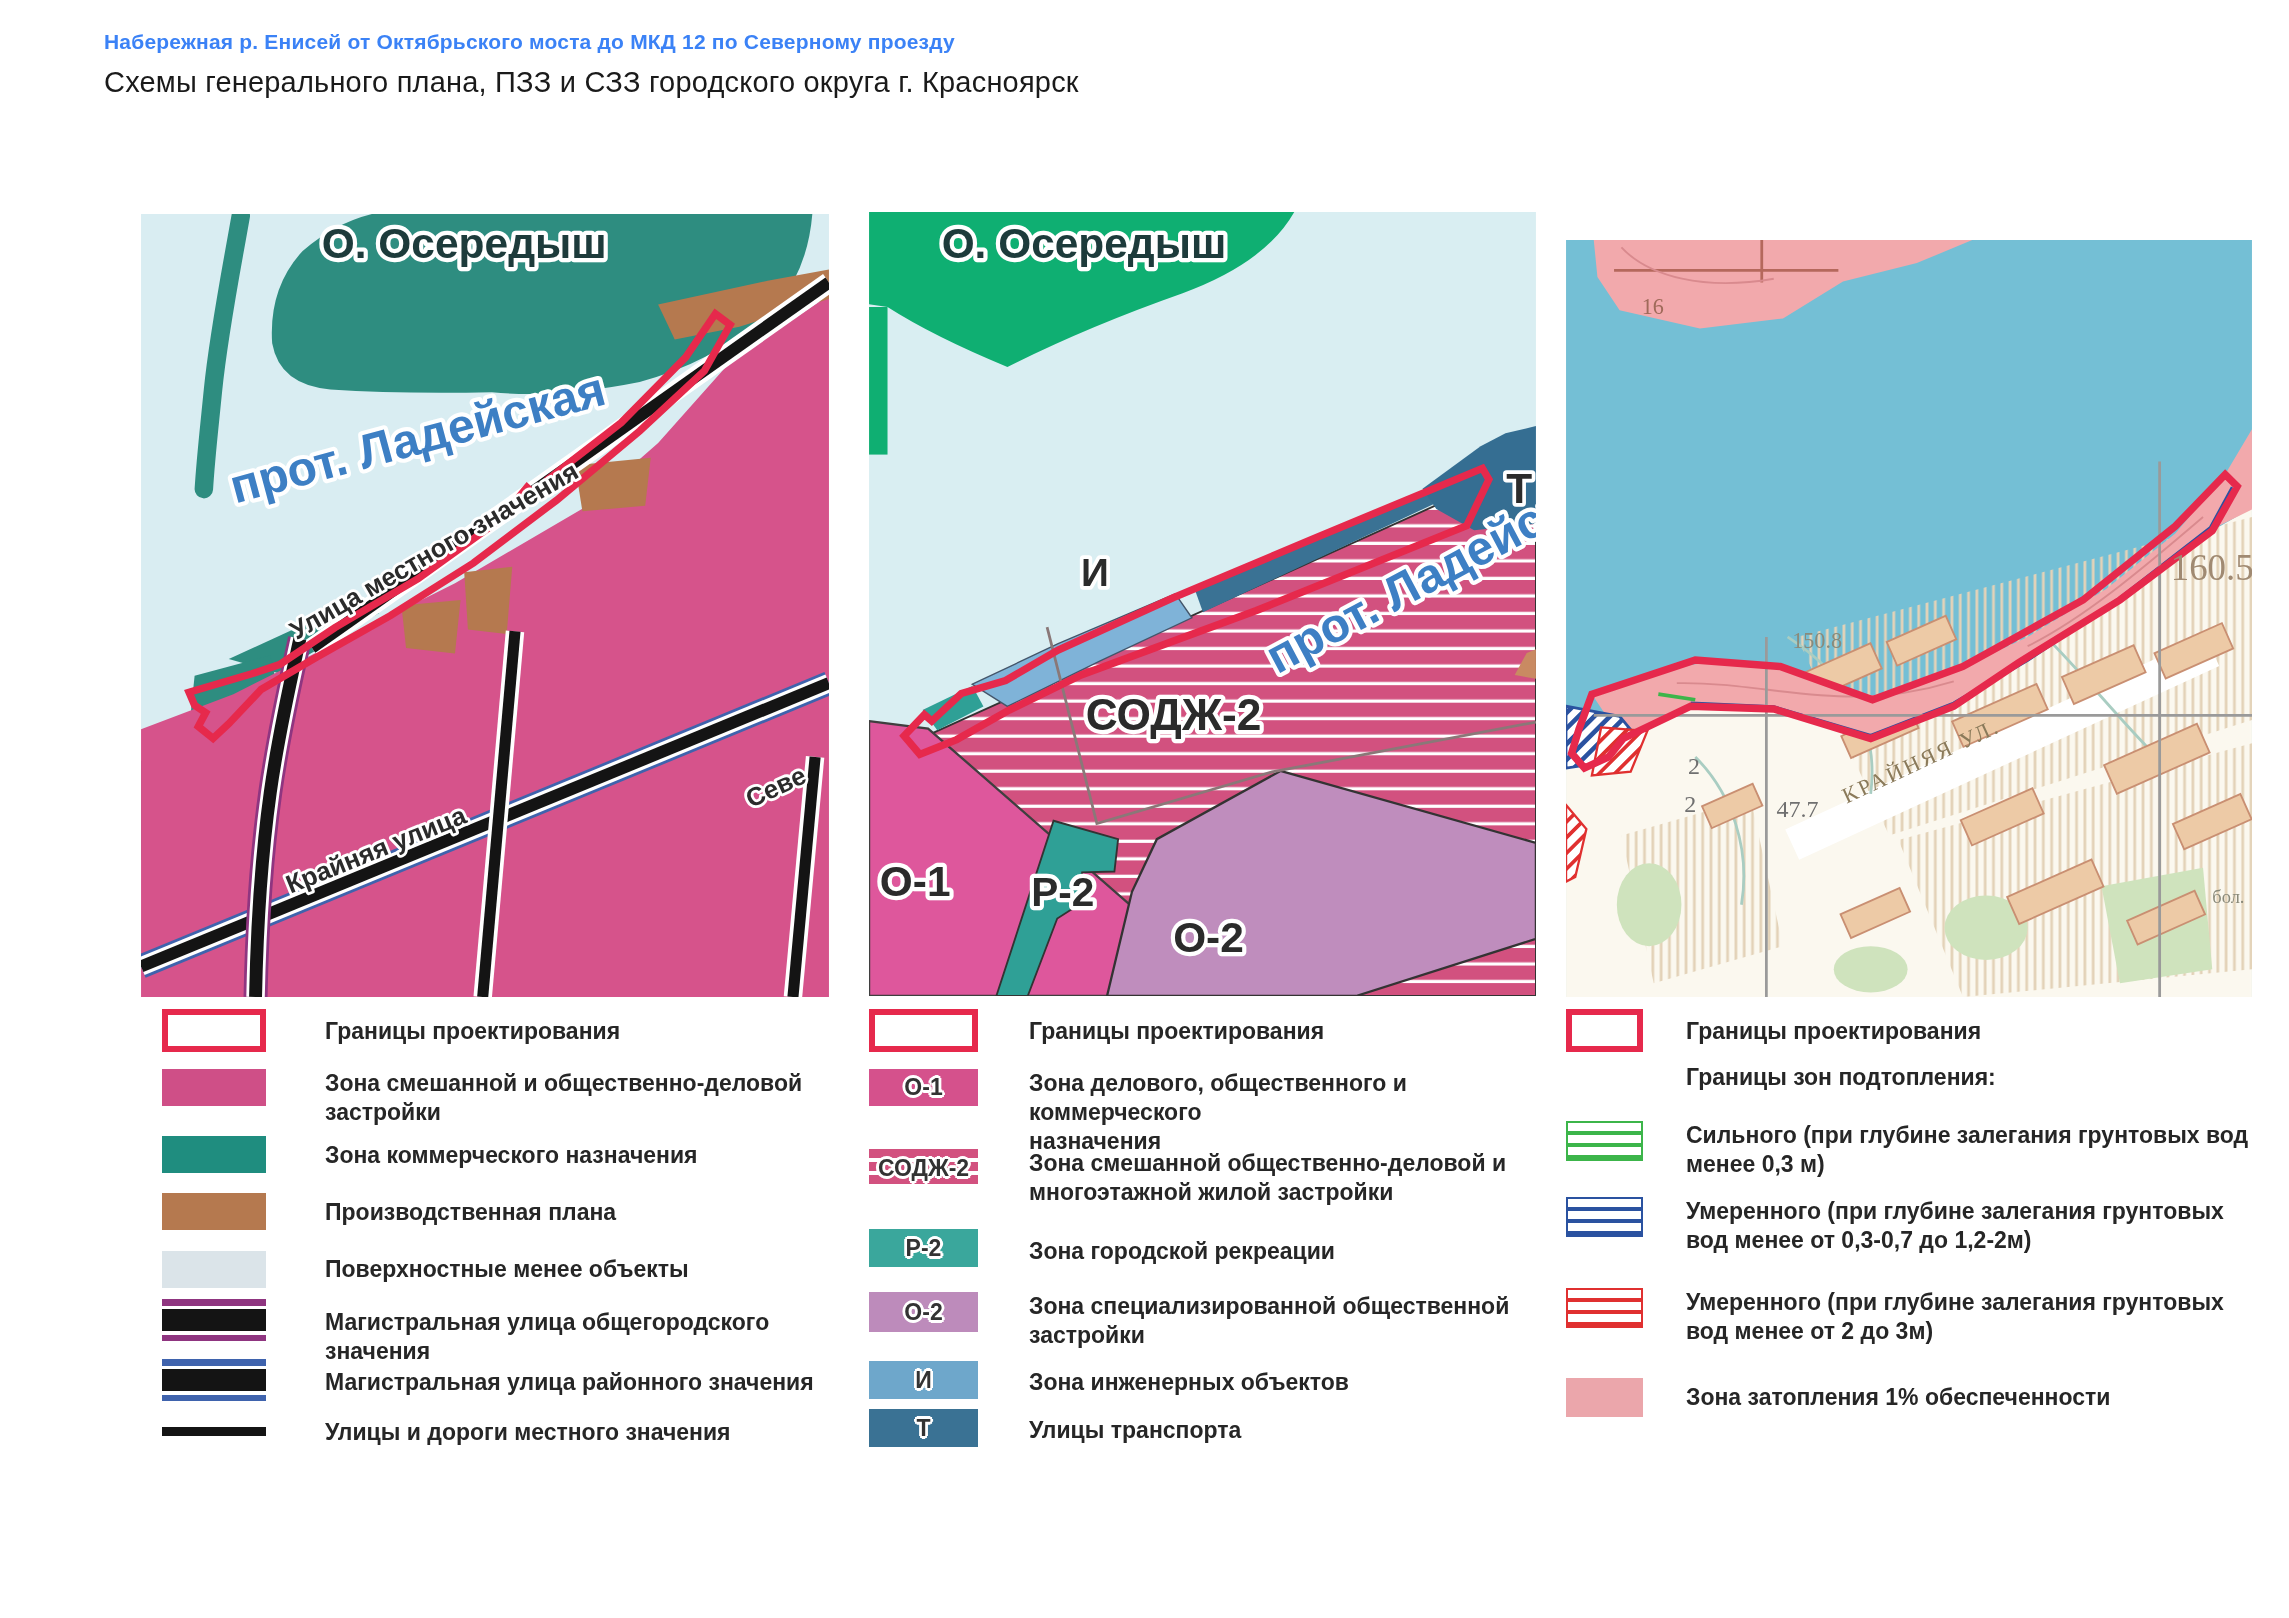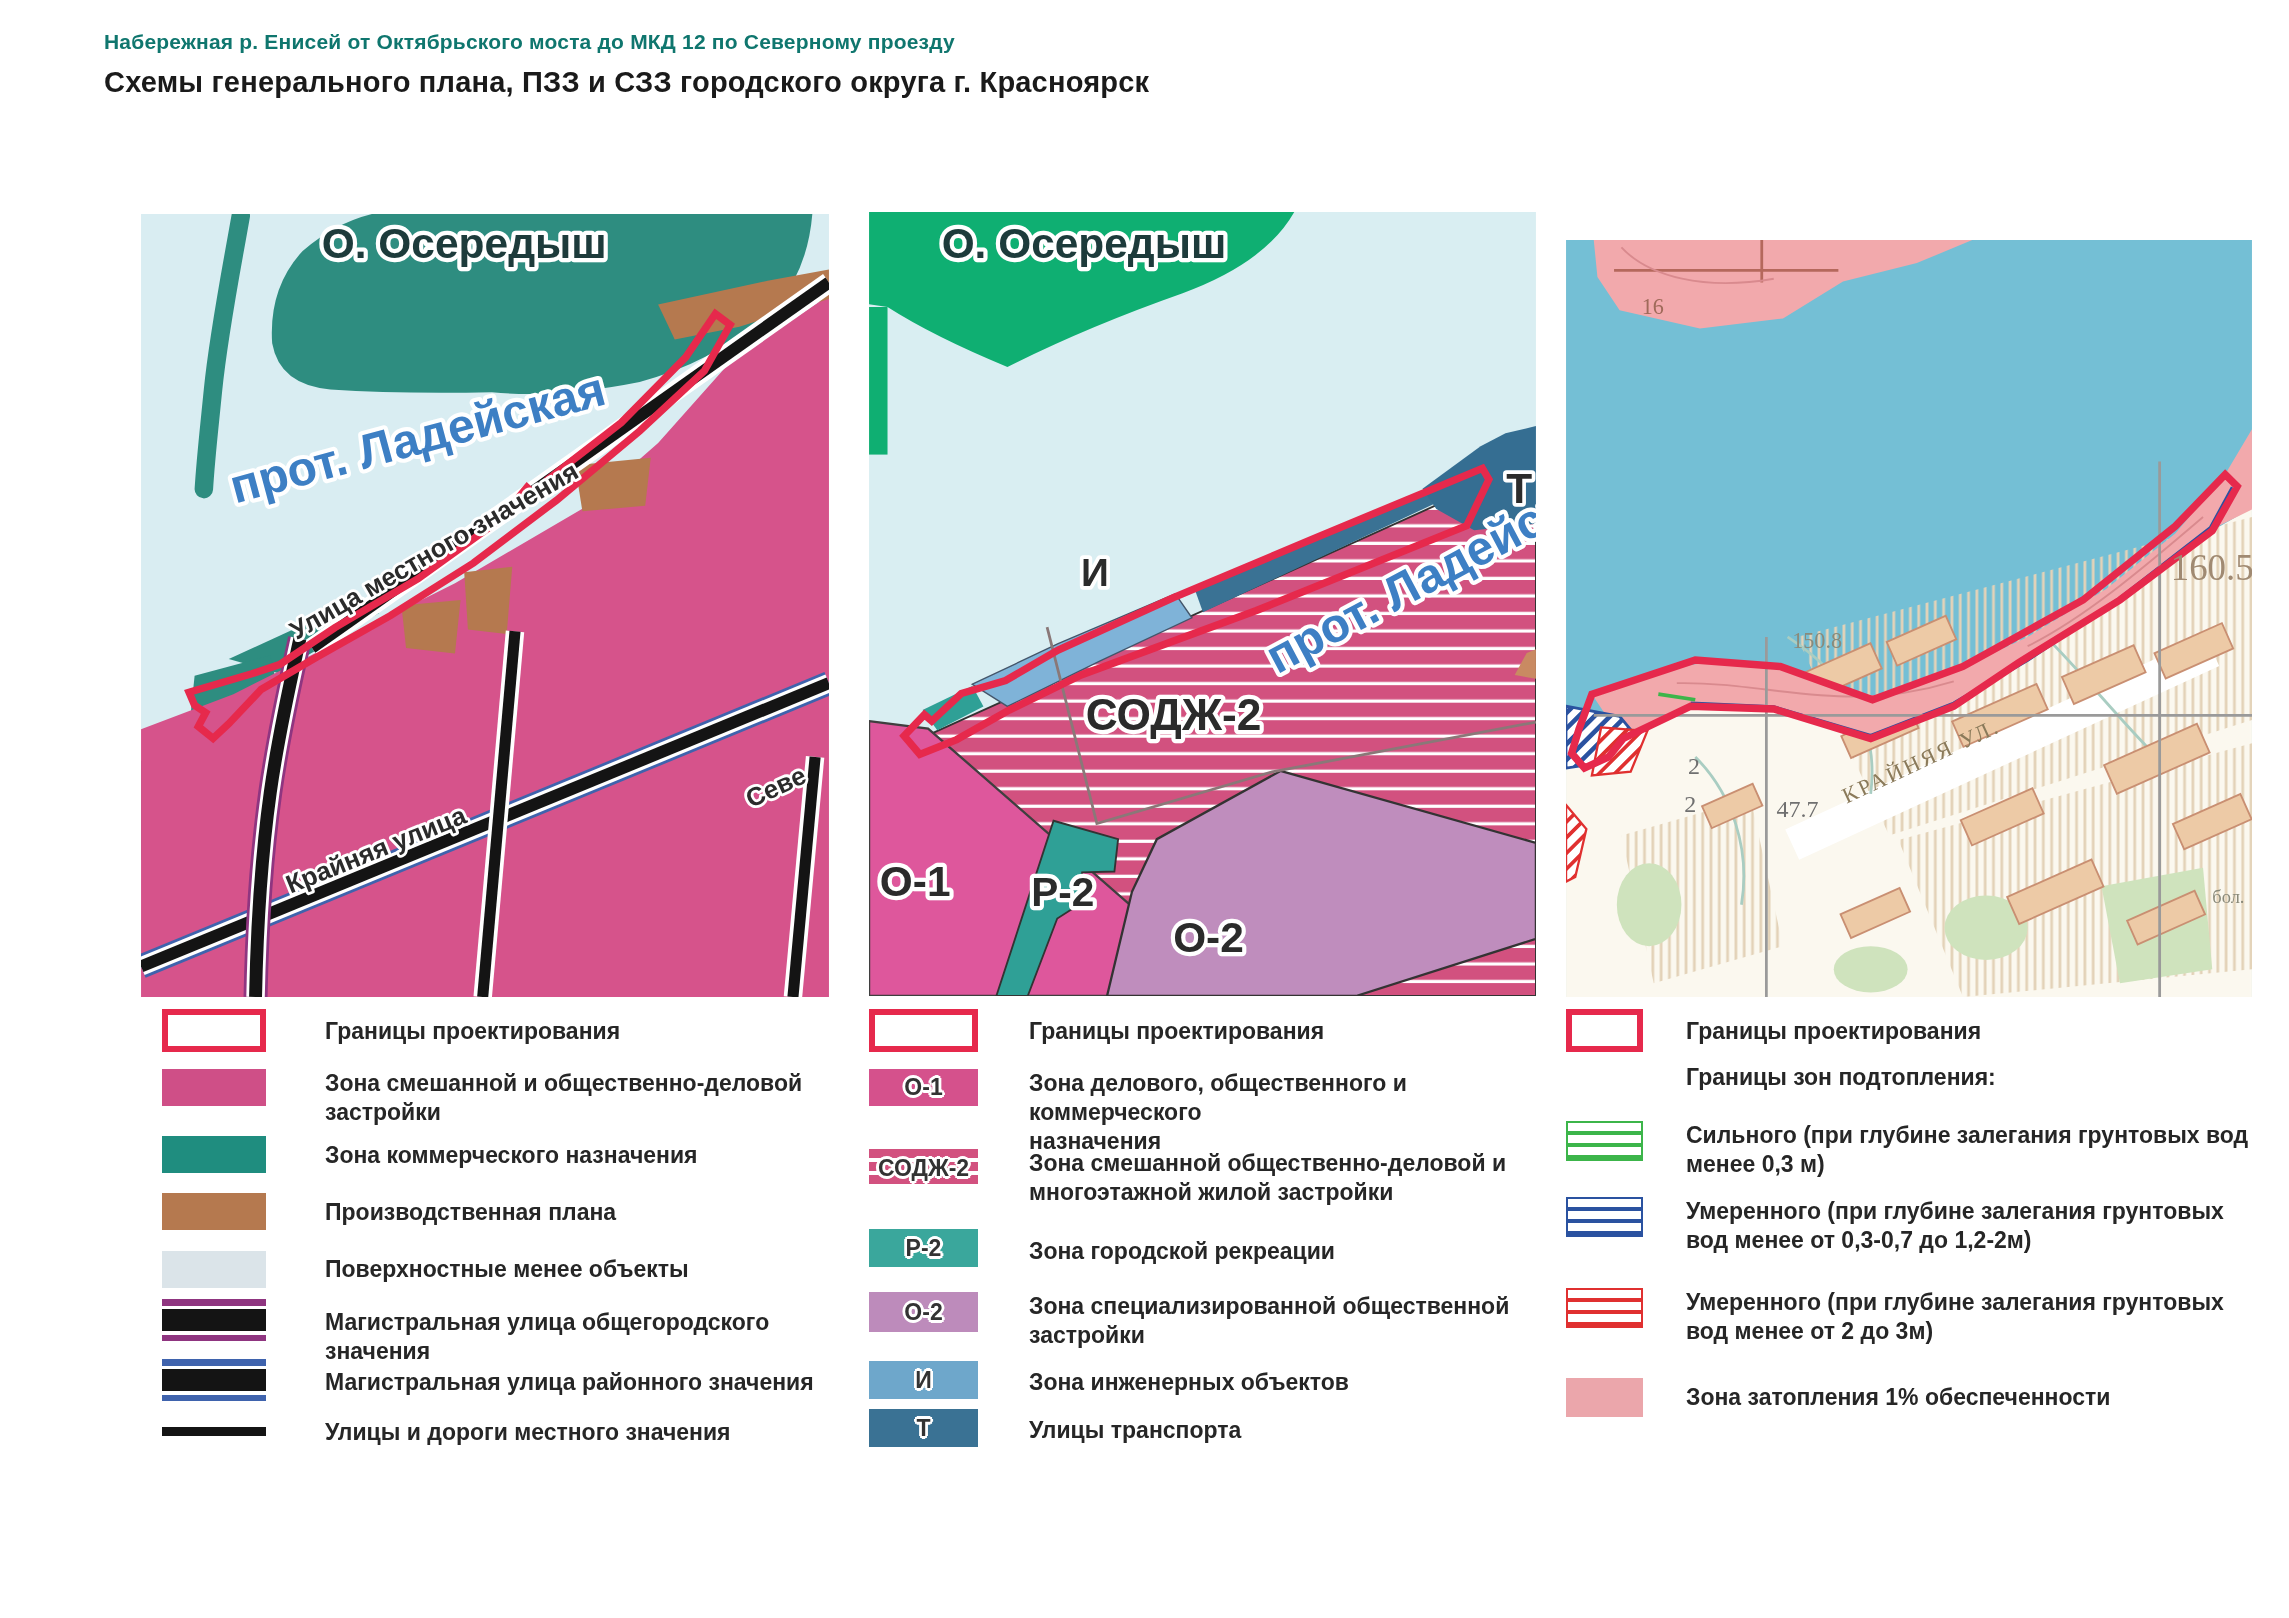--- a/index.html
+++ b/index.html
@@ -1,19 +1,19 @@
 <!DOCTYPE html>
 <html style="font-size:14.8px"><head>
 <meta charset="utf-8">
 <style>
   html,body{margin:0;padding:0;background:#ffffff;}
   #stage{position:relative;width:2290px;height:1619px;background:#fff;overflow:hidden;
          font-family:"Liberation Sans", sans-serif;color:#262626;}
-  .hdr{position:absolute;left:104px;top:30px;font-size:21px;font-weight:600;letter-spacing:0.2px;color:#0f766e;}
-  .ttl{position:absolute;left:104px;top:66px;font-size:29px;font-weight:700;letter-spacing:0.2px;color:#1a1a1a;}
+  .hdr{position:absolute;left:104px;top:30px;font-size:21px;font-weight:600;letter-spacing:0.2px;color:#3b82f6;}
+  .ttl{position:absolute;left:104px;top:66px;font-size:29px;font-weight:400;letter-spacing:0.2px;color:#1a1a1a;}
   .mapsvg{position:absolute;}
   
   .leg-text{position:absolute;font-size:23px;line-height:29px;font-weight:600;white-space:pre-line;color:#262626;margin-left:27px;}
   .sw{position:absolute;}
   .sw-boundary{background:#fff;border:6.5px solid #e6294c;box-sizing:border-box;}
   .sw-solid{box-sizing:border-box;}
   .sw-road{display:flex;flex-direction:column;justify-content:space-between;}
   .sw-road .edge{height:6.5px;}
   .sw-road .bar{height:22px;background:#141414;}
   .sw-line{background:#141414;}

